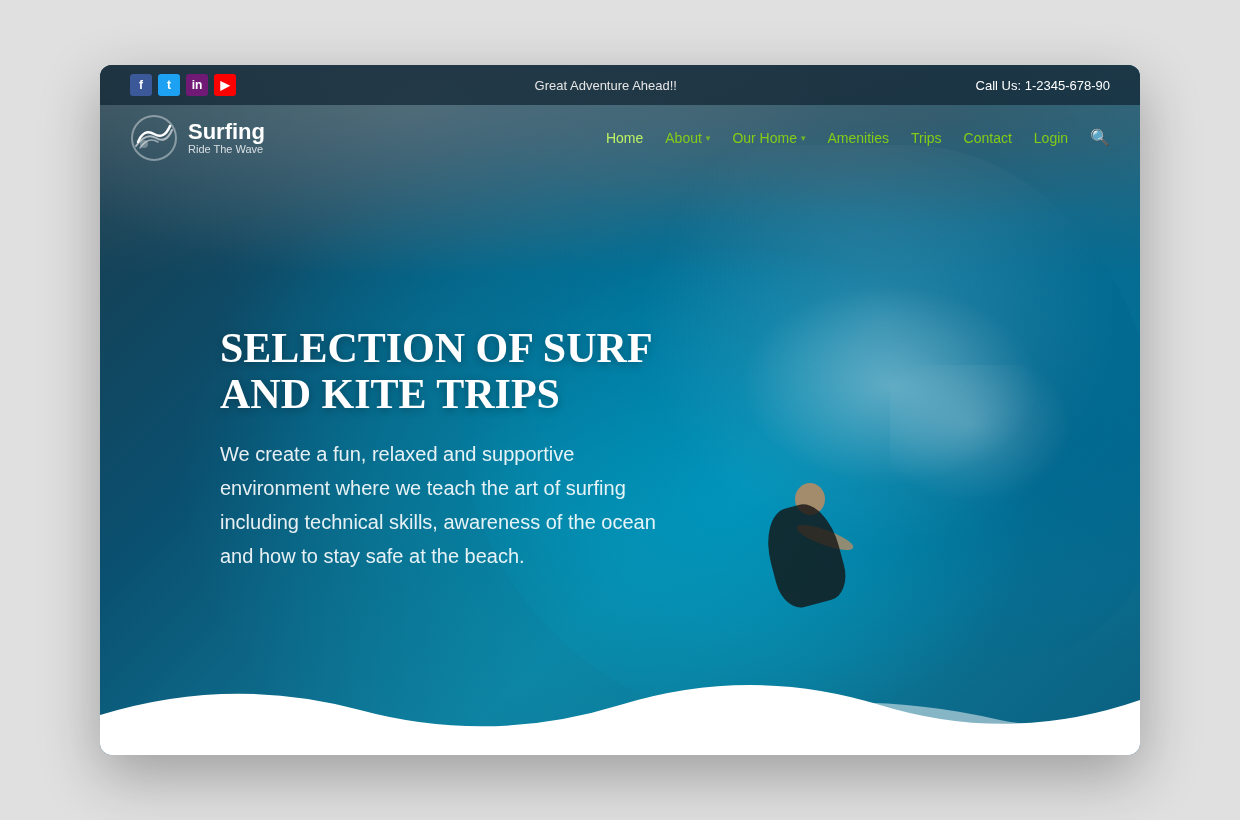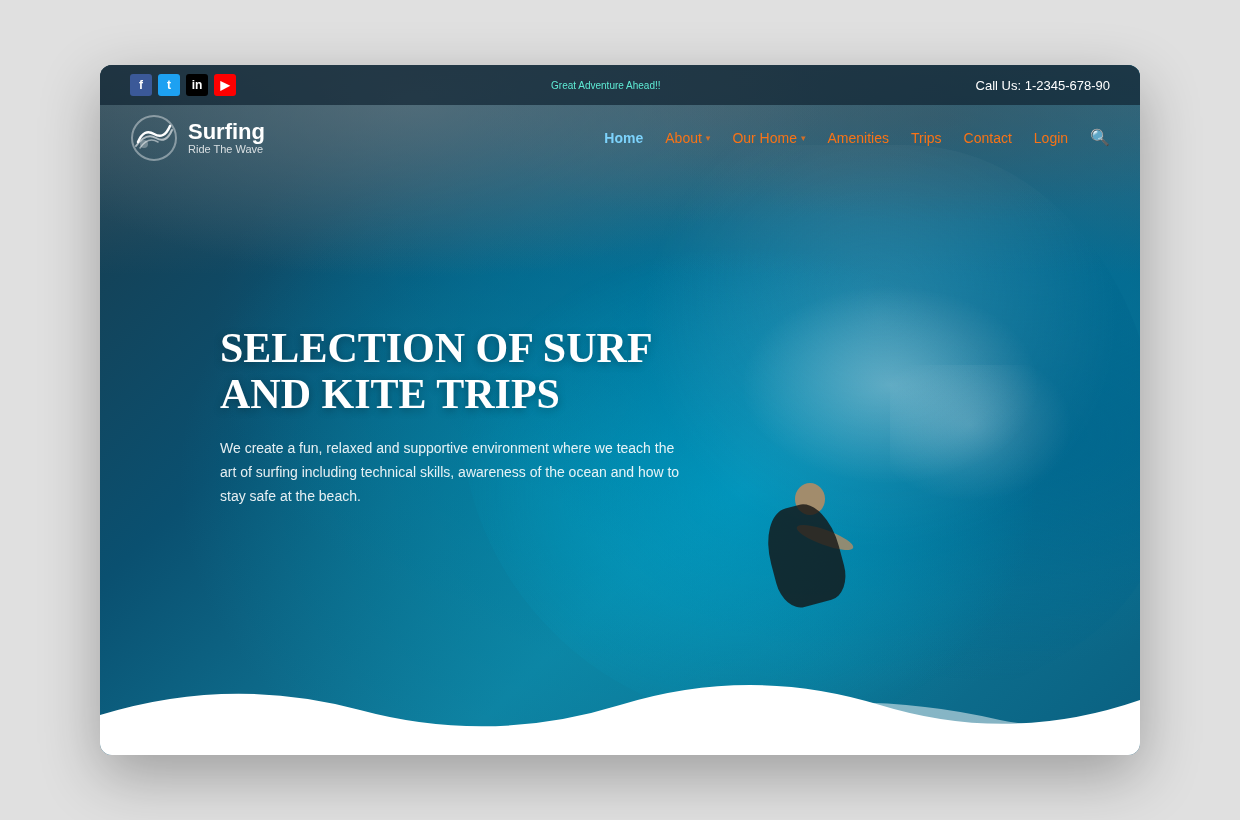--- a/index.html
+++ b/index.html
@@ -136,27 +136,27 @@
       display: flex;
       align-items: center;
       justify-content: center;
       font-size: 12px;
       font-weight: bold;
       color: white;
       cursor: pointer;
     }
     .si-facebook { background: #3b5998; }
     .si-twitter { background: #1da1f2; }
-    .si-linkedin { background: #000000; }
+    .si-linkedin { background: #701a75; }
     .si-youtube { background: #ff0000; }
     .top-bar-center {
       flex: 1;
       text-align: center;
-      color: #5eead4;
-      font-size: 10px;
+      color: #e5e5e5;
+      font-size: 13px;
       font-weight: 500;
     }
     .top-bar-right {
       color: white;
       font-size: 13px;
       font-weight: normal;
     }
     
     .nav-bar {
       position: absolute;
@@ -193,32 +193,32 @@
       font-size: 11px;
       color: rgba(255,255,255,0.8);
     }
     .nav-links {
       display: flex;
       align-items: center;
       gap: 22px;
       margin-left: auto;
     }
     .nav-link {
-      color: #f97316;
+      color: #84cc16;
       font-size: 14px;
       cursor: pointer;
       display: flex;
       align-items: center;
       gap: 4px;
       white-space: nowrap;
       text-decoration: none;
     }
     .nav-link.active {
-      color: #7dd3fc;
-      font-weight: bold;
+      color: #bef264;
+      font-weight: normal;
     }
     .nav-chevron {
       font-size: 9px;
       opacity: 0.8;
     }
     .nav-search {
       color: white;
       cursor: pointer;
       font-size: 16px;
     }
@@ -234,21 +234,21 @@
       font-size: 42px;
       font-weight: 900;
       color: white;
       line-height: 1.1;
       text-transform: uppercase;
       margin-bottom: 20px;
       text-shadow: 0 2px 8px rgba(0,0,0,0.3);
       font-family: Liberation Serif, serif;
     }
     .hero-desc {
-      font-size: 14px;
+      font-size: 20px;
       color: rgba(255,255,255,0.9);
       line-height: 1.7;
       margin-bottom: 44px;
       max-width: 460px;
     }
     .btn-view-trips {
       background: #1a8cff;
       color: white;
       border: none;
       padding: 12px 28px;

